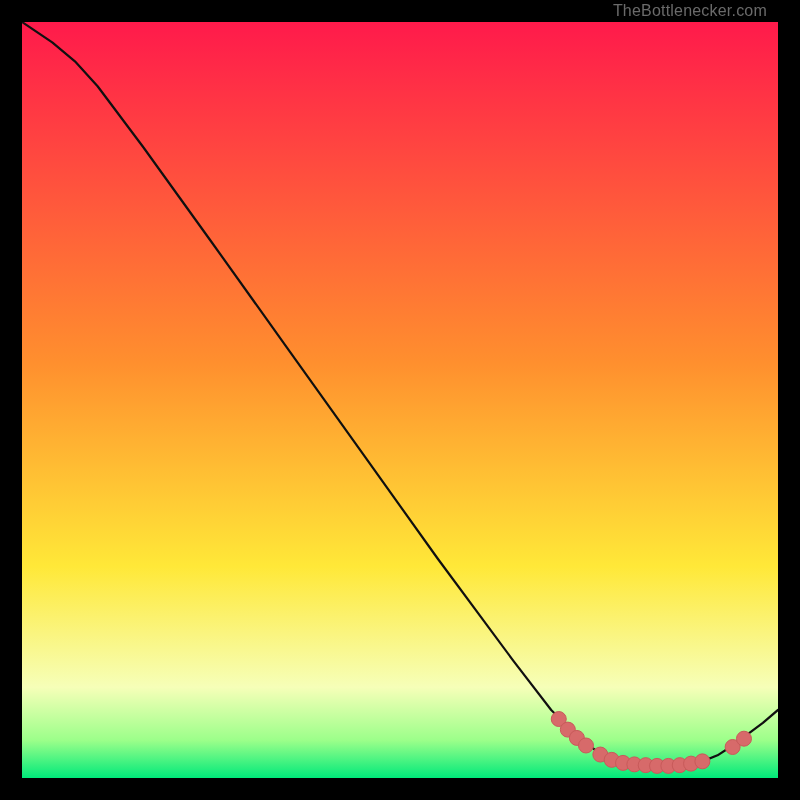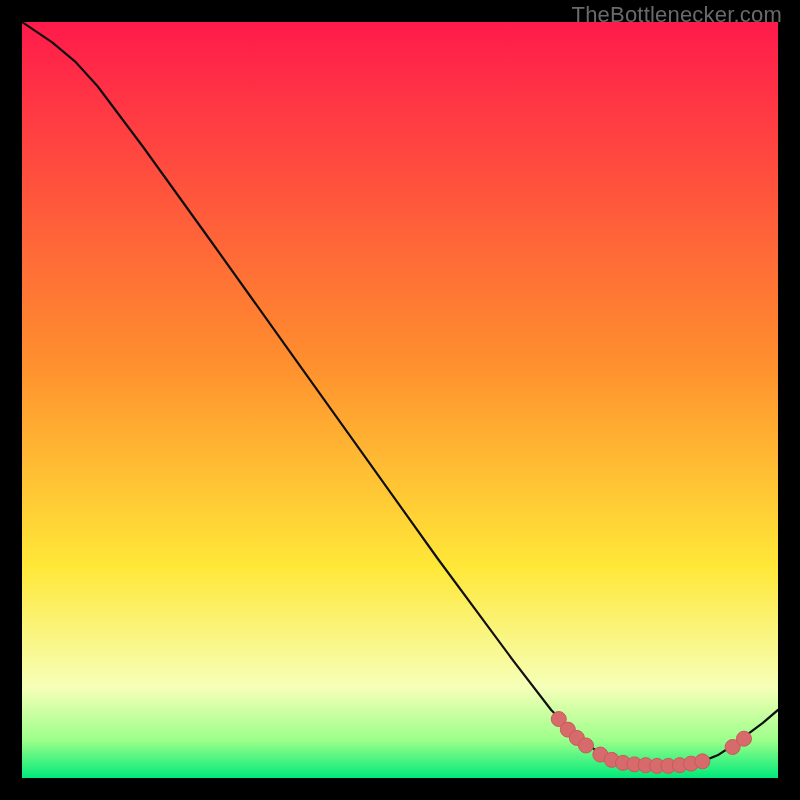--- a/index.html
+++ b/index.html
@@ -20,23 +20,23 @@
   .plot {
     position: absolute;
     left: 22px;
     top: 22px;
     width: 756px;
     height: 756px;
   }
   .brand {
     position: absolute;
     top: 2px;
-    right: 18px;
+    right: 33px;
     color: #6a6a6a;
-    font-size: 22px;
+    font-size: 16px;
     letter-spacing: 0.2px;
     font-weight: 500;
   }
   svg { display: block; }
 </style>
 </head>
 <body>
 
 <div class="stage">
 

